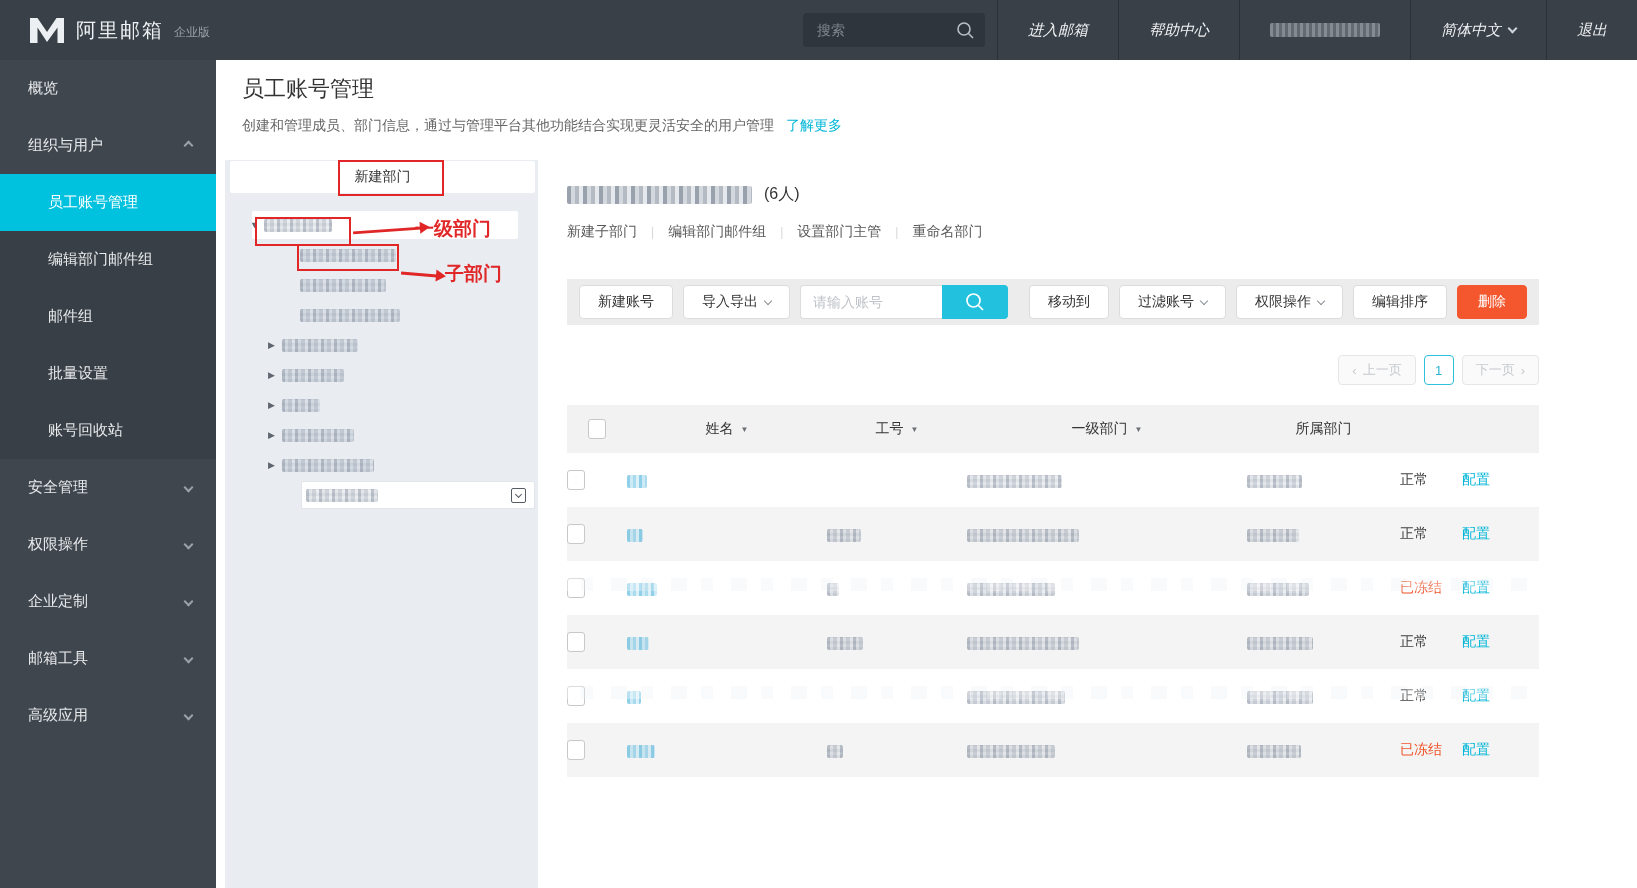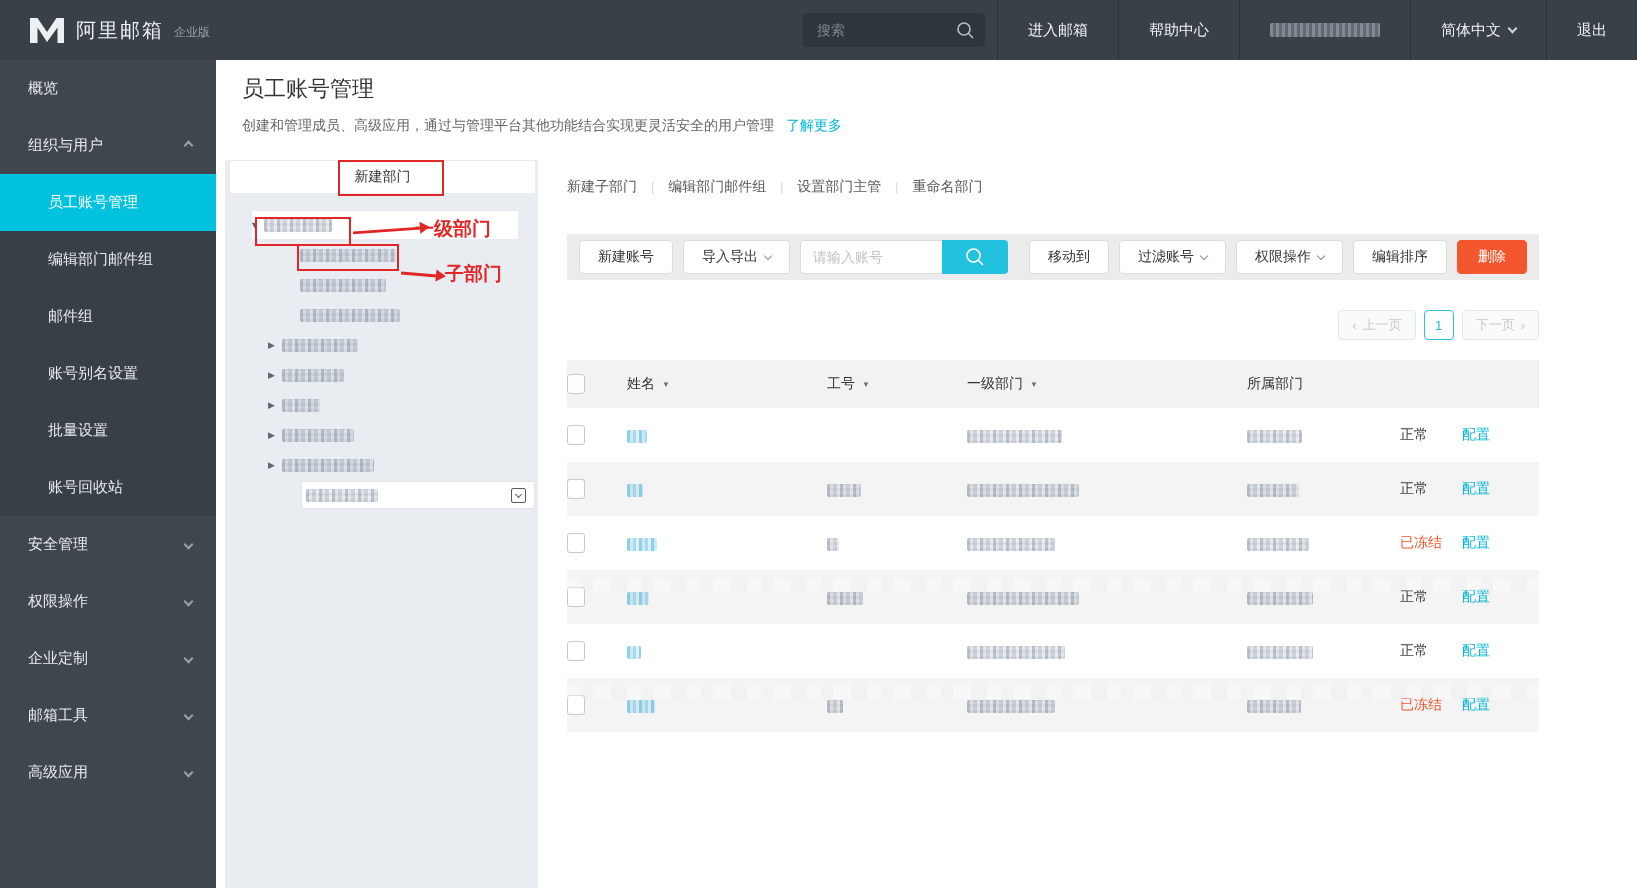--- a/index.html
+++ b/index.html
@@ -12,21 +12,21 @@
   .brand{display:flex;align-items:center;gap:10px;padding-left:28px;min-width:230px;}
   .brand-name{font-size:20px;letter-spacing:2px;color:#eef1f3;}
   .brand-edition{font-size:12px;color:#99a0a7;margin-top:4px;}
   .tb-search{margin-left:auto;align-self:center;width:182px;height:34px;background:#2e353c;border-radius:4px;
              display:flex;align-items:center;padding:0 10px 0 12px;margin-right:12px;}
   .tb-search input{flex:1;background:transparent;border:none;outline:none;color:#c3c9cf;font-size:14px;width:100px;
                    font-family:inherit;}
   .tb-search input::placeholder{color:#7f868d;}
   .tb-menu{display:flex;align-items:stretch;height:100%;}
   .tb-cell{display:flex;align-items:center;gap:8px;padding:0 30px;border-left:1px solid #2a3036;
-           font-size:15px;color:#f0f2f4;cursor:pointer;white-space:nowrap;}
+           font-size:15px;color:#f0f2f4;cursor:pointer;white-space:nowrap;font-style:italic;}
   .tb-chev{color:#cfd4d9;margin-top:-3px;}
 
   
   .body{display:flex;height:848px;}
   .sidebar{width:216px;background:#3f464e;flex:none;}
   .main{position:relative;flex:1;background:#fff;}
 
   
   .sb-item{height:57px;display:flex;align-items:center;color:#e8eaec;font-size:15px;cursor:pointer;position:relative;}
   .sb-top,.sb-group{padding:0 24px 0 28px;}
@@ -117,21 +117,21 @@
   .pager{margin-top:30px;height:30px;display:flex;justify-content:flex-end;gap:8px;}
   .pg-btn{height:30px;padding:0 13px;background:#fafafa;border:1px solid #e6e6e6;border-radius:4px;
           color:#c6cacf;font-size:13px;display:flex;align-items:center;gap:6px;cursor:default;}
   .pg-cur{height:30px;min-width:30px;padding:0 9px;background:#fff;border:1px solid #2ec0dc;border-radius:4px;
           color:#2ab5d0;font-size:13px;display:flex;align-items:center;justify-content:center;cursor:pointer;}
 
   .emp-table{margin-top:20px;width:972px;border-collapse:collapse;table-layout:fixed;}
   .emp-table thead tr{height:48px;background:#f2f2f2;}
   .emp-table tbody tr{height:54px;}
   .emp-table tbody tr:nth-child(even){background:#f4f4f4;}
-  .emp-table th{font-weight:normal;font-size:14px;color:#333;text-align:left;padding:0;}
+  .emp-table th{font-weight:normal;font-size:14px;color:#333;text-align:center;padding:0;}
   .emp-table td{padding:0;font-size:14px;}
   .sort{font-size:8px;color:#6b7076;margin-left:7px;vertical-align:1px;}
   .cb{display:inline-block;width:18px;height:20px;background:#fff;border:1px solid #c8c8c8;border-radius:3px;
       cursor:pointer;vertical-align:middle;}
   .cfg-link{color:#00b6d8;text-decoration:none;cursor:pointer;}
   .st-ok{color:#404040;}
   .st-frozen{color:#f0552b;}
   .cell-pad{padding-left:18px;}
 
   .wm-strip{position:absolute;left:0;right:0;height:13px;opacity:.4;pointer-events:none;z-index:2;
@@ -191,23 +191,20 @@
         <div class="sb-item sb-sub sb-active">
           <span class="sb-label">员工账号管理</span>
         </div>
         <div class="sb-item sb-sub">
           <span class="sb-label">编辑部门邮件组</span>
         </div>
         <div class="sb-item sb-sub">
           <span class="sb-label">邮件组</span>
         </div>
         <div class="sb-item sb-sub">
-          <span class="sb-label">账号别名设置</span>
-        </div>
-        <div class="sb-item sb-sub">
           <span class="sb-label">批量设置</span>
         </div>
         <div class="sb-item sb-sub">
           <span class="sb-label">账号回收站</span>
         </div>
         <div class="sb-item sb-group">
           <span class="sb-label">安全管理</span>
           <span class="chev sb-chev chev-down"></span>
         </div>
         <div class="sb-item sb-group">
@@ -225,21 +222,21 @@
         <div class="sb-item sb-group">
           <span class="sb-label">高级应用</span>
           <span class="chev sb-chev chev-down"></span>
         </div>
       </aside>
 
     <main class="main">
       <div class="page-head">
         <h1 class="page-title">员工账号管理</h1>
         <p class="page-desc">
-          <span>创建和管理成员、高级应用，通过与管理平台其他功能结合实现更灵活安全的用户管理</span>
+          <span>创建和管理成员、部门信息，通过与管理平台其他功能结合实现更灵活安全的用户管理</span>
           <a class="learn-more">了解更多</a>
         </p>
       </div>
 
       <div class="dept-panel">
         <div class="new-dept-bar">
           <button class="new-dept-btn">新建部门</button>
         </div>
         <ul class="tree">
             <li class="tr-row tr-root">
@@ -289,20 +286,24 @@
         <div class="anno-box anno-box-newdept"></div>
         <div class="anno-box anno-box-root"></div>
         <div class="anno-box anno-box-child"></div>
         <div class="anno-arrow arrow-root"></div>
         <div class="anno-arrow arrow-child"></div>
         <div class="anno-label lbl-root">一级部门</div>
         <div class="anno-label lbl-child">子部门</div>
       </div>
 
       <div class="content">
+        <div class="dept-head">
+          <span class="mz mz-dark" style="width:185px"></span>
+          <span class="dept-count">(6人)</span>
+        </div>
         <div class="dept-actions">
             <span class="dept-action">新建子部门</span>
             <span class="act-sep">|</span>
             <span class="dept-action">编辑部门邮件组</span>
             <span class="act-sep">|</span>
             <span class="dept-action">设置部门主管</span>
             <span class="act-sep">|</span>
             <span class="dept-action">重命名部门</span>
           </div>
 

